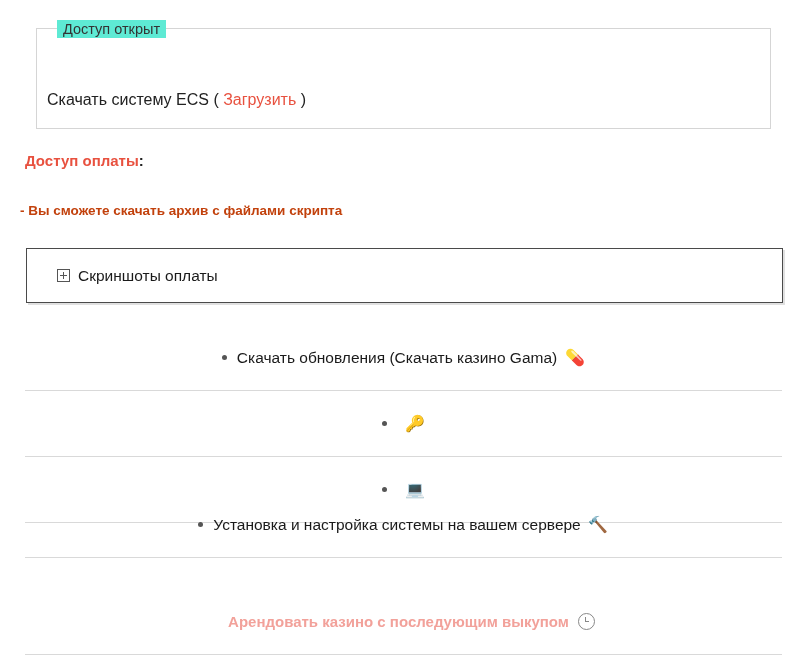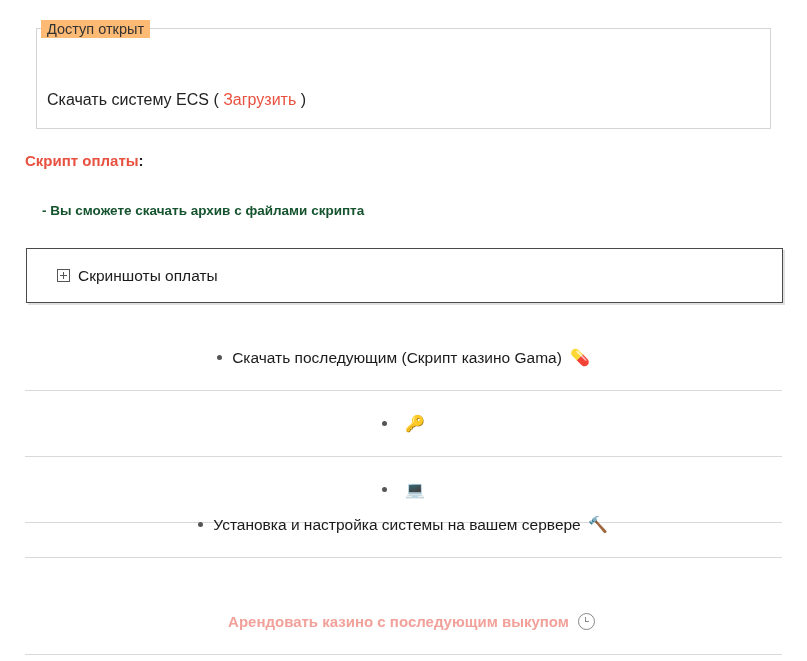--- a/index.html
+++ b/index.html
@@ -21,23 +21,23 @@
     position: absolute;
     left: 36px;
     top: 28px;
     width: 735px;
     box-sizing: border-box;
     border: 1px solid #d5d5d5;
     padding: 18px 0 18px 0;
   }
   .access-legend {
     position: absolute;
-    left: 4px;
+    left: 20px;
     top: -9px;
-    background: #fdba74;
+    background: #5eead4;
     padding: 0 6px;
     font-size: 14.5px;
     color: #333333;
     line-height: 18px;
     text-align: center;
   }
   .access-text {
     font-size: 16px;
     color: #222222;
     padding-left: 10px;
@@ -59,25 +59,25 @@
     top: 152px;
     font-size: 15px;
     font-weight: bold;
     line-height: 18px;
   }
   .after-pay .hl { color: #e8513f; }
   .after-pay .colon { color: #222222; }
 
   .bullet-line {
     position: absolute;
-    left: 42px;
+    left: 20px;
     top: 203px;
     font-size: 13.5px;
     font-weight: bold;
-    color: #14532d;
+    color: #c2410c;
     line-height: 16px;
   }
 
   
   .spoiler {
     position: absolute;
     left: 26px;
     top: 248px;
     width: 757px;
     height: 55px;
@@ -203,36 +203,36 @@
   <span class="access-legend">Доступ открыт</span>
   <div class="access-text">
     <span>Скачать систему ECS</span>
     <span class="paren">(</span>
     <a class="access-link" href="#">Загрузить</a>
     <span class="paren">)</span>
   </div>
 </div>
 
 <div class="after-pay">
-  <span class="hl">Скрипт оплаты</span><span class="colon">:</span>
+  <span class="hl">Доступ оплаты</span><span class="colon">:</span>
 </div>
 
 <div class="bullet-line">- Вы сможете скачать архив с файлами скрипта</div>
 
 <div class="spoiler">
   <div class="spoiler-inner">
     <span class="plus-box"></span>
     <span class="spoiler-label">Скриншоты оплаты</span>
   </div>
 </div>
 
 <div class="row r1">
   <div class="row-content">
     <span class="dot"></span>
-    <span>Скачать последующим (Скрипт казино Gama)</span>
+    <span>Скачать обновления (Скачать казино Gama)</span>
     <span class="emoji">💊</span>
   </div>
 </div>
 
 <div class="row r2">
   <div class="row-content">
     <span class="dot"></span>
     <span class="emoji">🔑</span>
   </div>
 </div>

